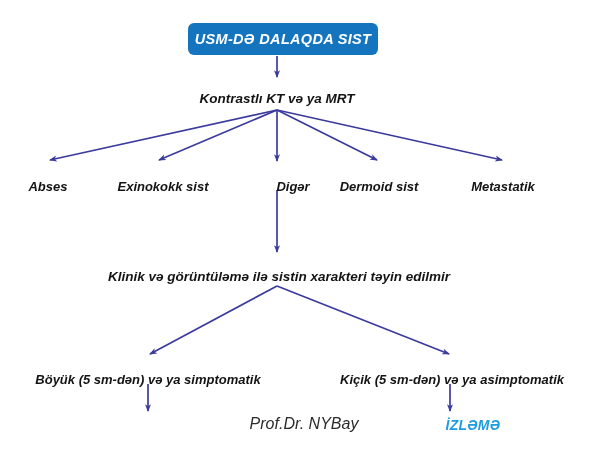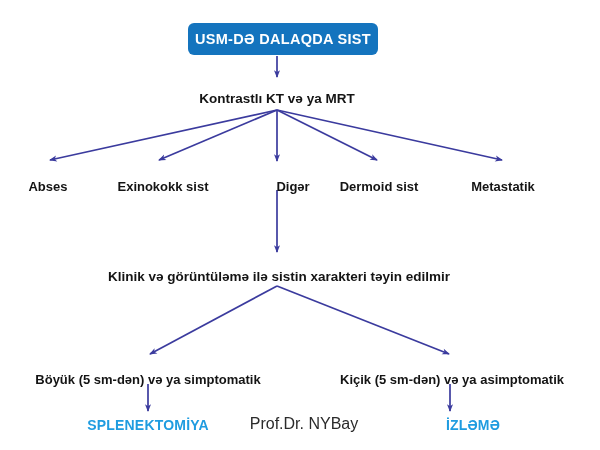--- a/index.html
+++ b/index.html
@@ -7,20 +7,21 @@
     padding: 0;
     background: #ffffff;
   }
   #canvas {
     position: relative;
     width: 600px;
     height: 450px;
     background: #ffffff;
     overflow: hidden;
     font-family: "Liberation Sans", sans-serif;
+    font-style: italic;
   }
   #arrow-layer {
     position: absolute;
     left: 0;
     top: 0;
     width: 600px;
     height: 450px;
     pointer-events: none;
   }
   .node {
@@ -131,23 +132,20 @@
   </div>
 
   <div class="node label-dark" style="left:148px; top:363px;">
     <span>Böyük (5 sm-dən) və ya simptomatik</span>
   </div>
 
   <div class="node label-dark" style="left:452px; top:363px;">
     <span>Kiçik (5 sm-dən) və ya asimptomatik</span>
   </div>
 
-  <div class="node label-blue" style="left:148px; top:418px;">
-    <span>SPLENEKTOMİYA</span>
-  </div>
 
   <div class="node label-blue" style="left:430px; top:418px;margin-left:43px;">
     <span>İZLƏMƏ</span>
   </div>
 
   <div class="node label-credit" style="left:304px; top:415px;">
     <span>Prof.Dr. NYBay</span>
   </div>
 
 </div>

